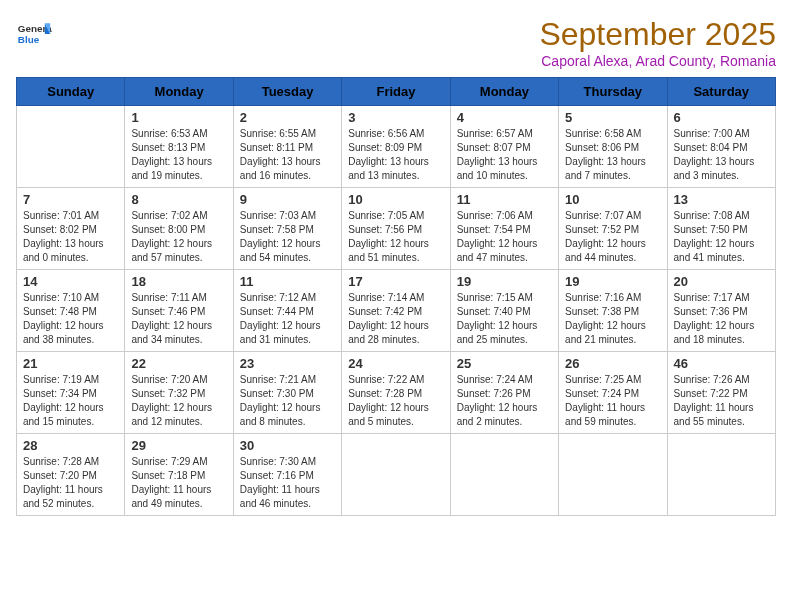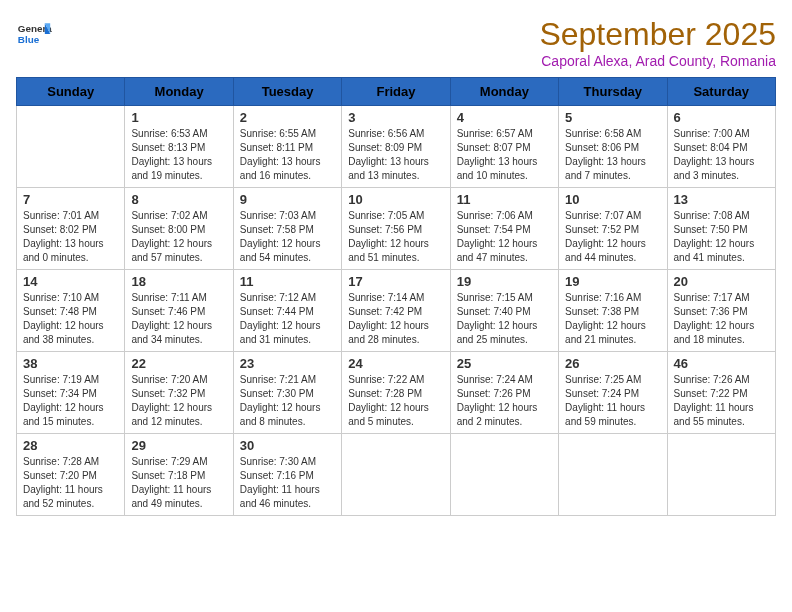--- a/index.html
+++ b/index.html
@@ -190,21 +190,21 @@
           <div class="day-number">19</div>
           <div class="day-info">Sunrise: 7:16 AM<br>Sunset: 7:38 PM<br>Daylight: 12 hours and 21 minutes.</div>
         </td>
         <td>
           <div class="day-number">20</div>
           <div class="day-info">Sunrise: 7:17 AM<br>Sunset: 7:36 PM<br>Daylight: 12 hours and 18 minutes.</div>
         </td>
       </tr>
       <tr>
         <td>
-          <div class="day-number">38</div>
+          <div class="day-number">21</div>
           <div class="day-info">Sunrise: 7:19 AM<br>Sunset: 7:34 PM<br>Daylight: 12 hours and 15 minutes.</div>
         </td>
         <td>
           <div class="day-number">22</div>
           <div class="day-info">Sunrise: 7:20 AM<br>Sunset: 7:32 PM<br>Daylight: 12 hours and 12 minutes.</div>
         </td>
         <td>
           <div class="day-number">23</div>
           <div class="day-info">Sunrise: 7:21 AM<br>Sunset: 7:30 PM<br>Daylight: 12 hours and 8 minutes.</div>
         </td>

